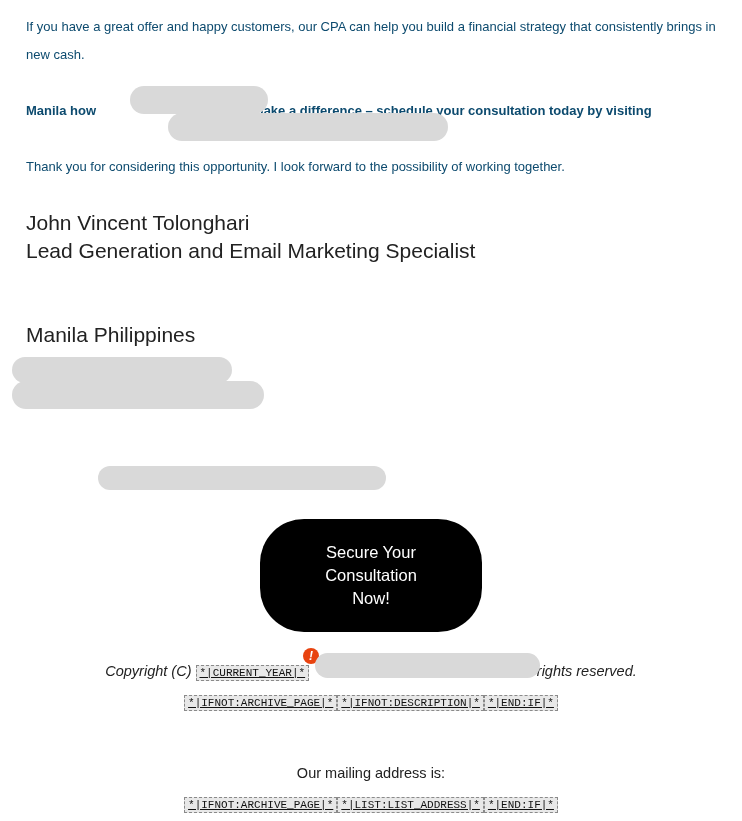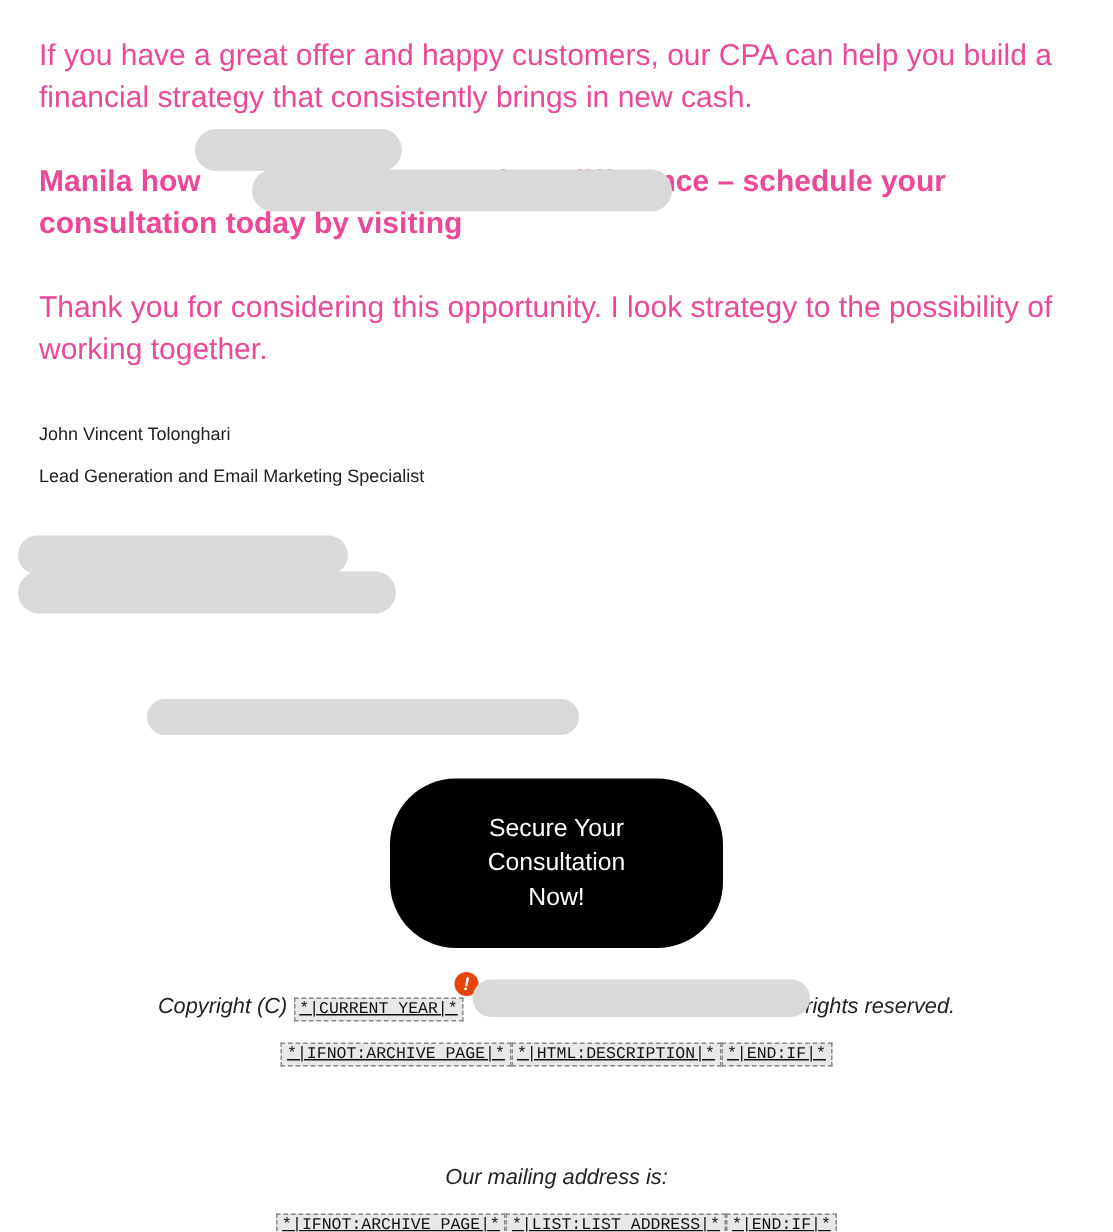--- a/index.html
+++ b/index.html
@@ -20,33 +20,33 @@
     width: 742px;
     height: 821px;
   }
   .body-copy {
     position: absolute;
     left: 26px;
     top: 8px;
     width: 690px;
   }
   p.para {
-    margin: 15px 0 0 0;
-    font-size: 20px;
+    margin: 5px 0 0 0;
+    font-size: 13px;
     line-height: 28px;
-    color: #ec4899;
+    color: #0c4a6e;
   }
   p.spacer-after {
     margin-bottom: 28px;
   }
   .bold-para {
     font-weight: bold;
   }
   .sig-line {
-    font-size: 12px;
+    font-size: 21px;
     line-height: 28px;
   }
   
   .smudge {
     position: absolute;
     background: #d9d9d9;
     border-radius: 12px;
   }
   .smudge.round-lg { border-radius: 16px; }
   a.website-link {
@@ -118,35 +118,35 @@
     left: 303px;
     top: -12px;
     font-family: "Liberation Sans", sans-serif;
   }
   .mailing-label {
     font-size: 14.5px;
     line-height: 22px;
     color: #222222;
   }
   .footer-row-2 { margin-top: 6px; }
-  .footer-row-3 { margin-top: 60px; font-style: italic; }
+  .footer-row-3 { margin-top: 48px; }
   .footer-row-4 { margin-top: 8px; }
 </style>
 </head>
 <body>
 
 <div class="page">
 
   <div class="body-copy">
 
     <p class="para spacer-after">If you have a great offer and happy customers, our CPA can help you build a financial strategy that consistently brings in new cash.</p>
 
     <p class="para bold-para spacer-after"><span>Manila how</span><span style="display:inline-block;width:130px;">&nbsp;</span><span>can make a difference – schedule your consultation today by visiting</span></p>
 
-    <p class="para spacer-after">Thank you for considering this opportunity. I look strategy to the possibility of working together.</p>
+    <p class="para spacer-after">Thank you for considering this opportunity. I look forward to the possibility of working together.</p>
 
 
     <div class="sig-line">John Vincent Tolonghari</div>
     <div class="sig-line">Lead Generation and Email Marketing Specialist</div>
     <div class="sig-line" style="height:56px;">&nbsp;</div>
     <div class="sig-line">Manila Philippines</div>
   </div>
 
   <div class="smudge round-lg" style="left:130px; top:86px; width:138px; height:28px;"></div>
   <div class="smudge round-lg" style="left:168px; top:113px; width:280px; height:28px;"></div>
@@ -162,21 +162,21 @@
 
     <div class="footer-line footer-italic">
       <span>Copyright (C)</span>
       <span class="merge-tag">*|CURRENT_YEAR|*</span>
       <span style="display:inline-block;width:200px;">&nbsp;</span>
       <span>All rights reserved.</span>
       <span class="warn-badge">!</span>
     </div>
 
     <div class="footer-line footer-row-2">
-      <span class="merge-tag">*|IFNOT:ARCHIVE_PAGE|*</span><span class="merge-tag">*|HTML:DESCRIPTION|*</span><span class="merge-tag">*|END:IF|*</span>
+      <span class="merge-tag">*|IFNOT:ARCHIVE_PAGE|*</span><span class="merge-tag">*|IFNOT:DESCRIPTION|*</span><span class="merge-tag">*|END:IF|*</span>
     </div>
 
     <div class="mailing-label footer-row-3">Our mailing address is:</div>
 
     <div class="footer-line footer-row-4">
       <span class="merge-tag">*|IFNOT:ARCHIVE_PAGE|*</span><span class="merge-tag">*|LIST:LIST_ADDRESS|*</span><span class="merge-tag">*|END:IF|*</span>
     </div>
 
   </div>
 

